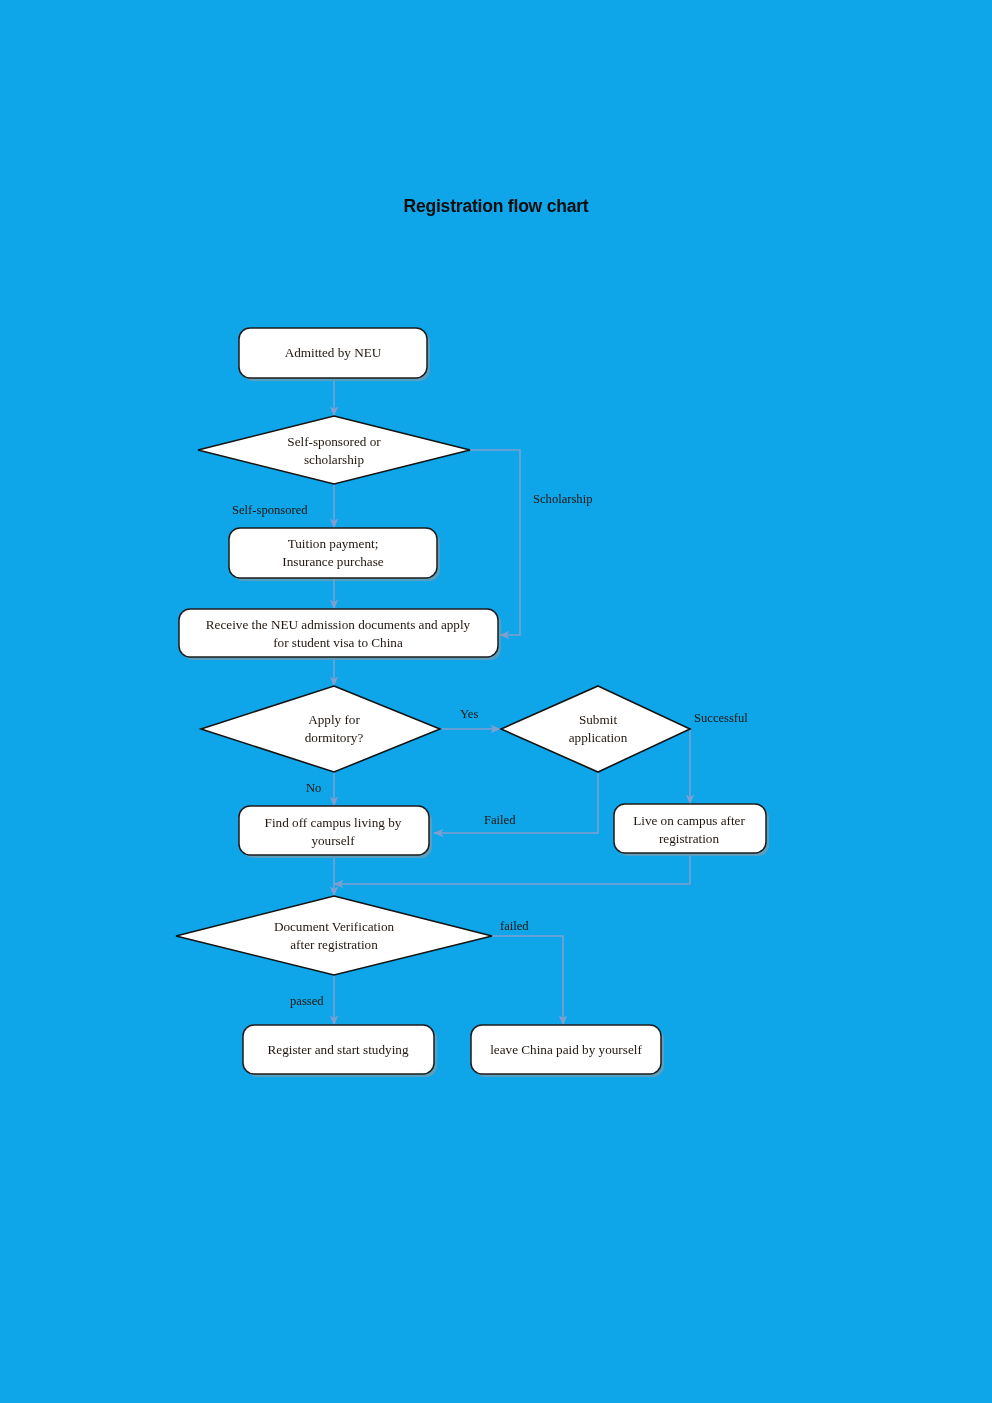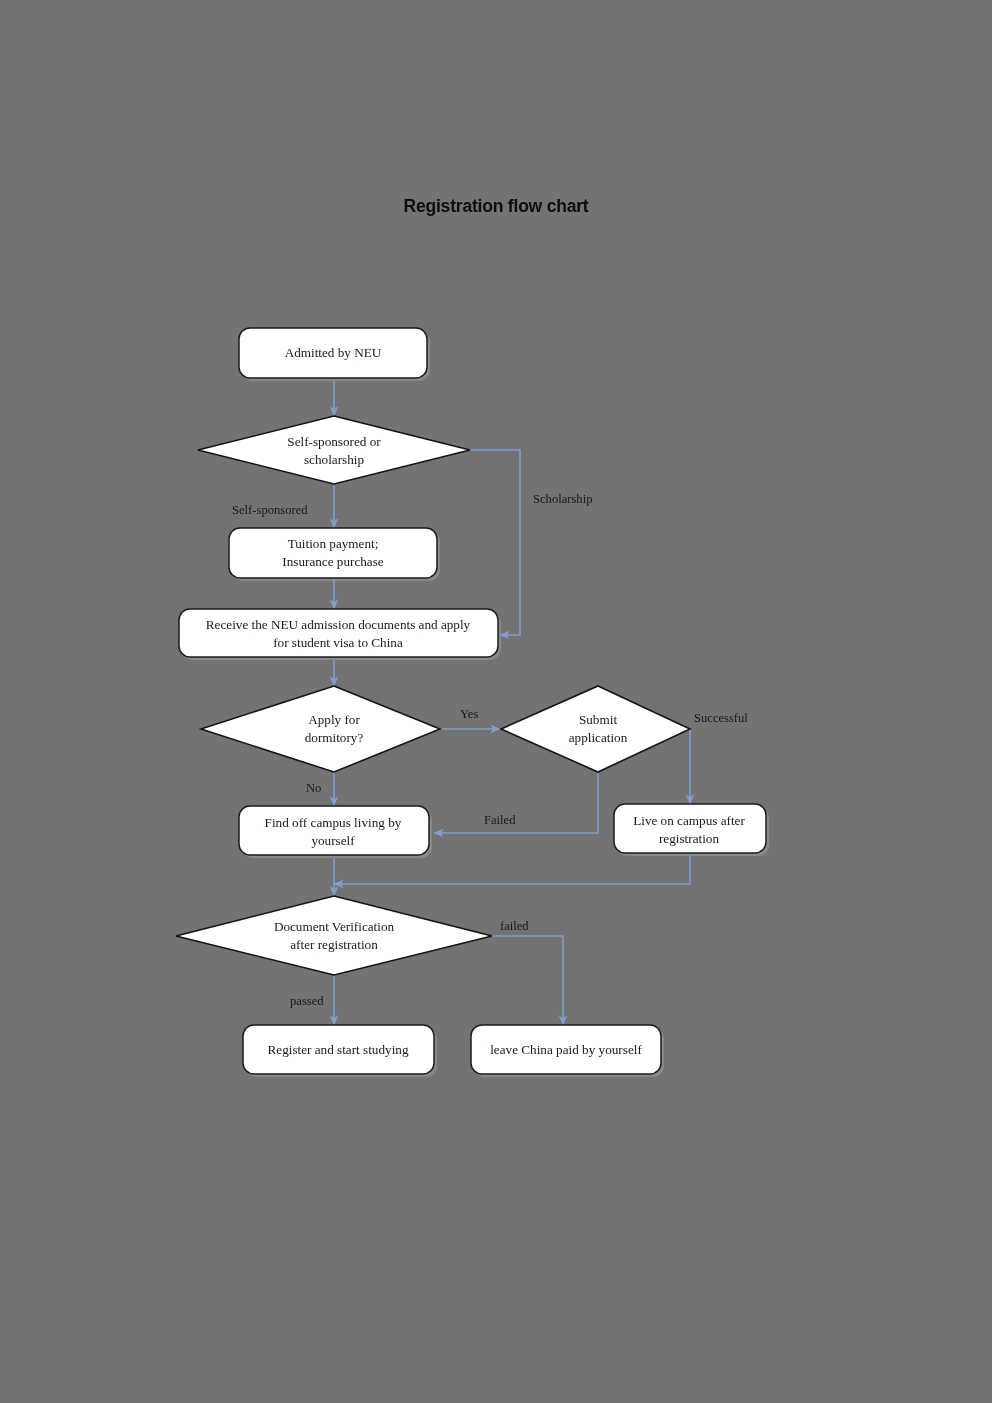--- a/index.html
+++ b/index.html
@@ -10,21 +10,21 @@
   body {
     width: 992px;
     height: 1403px;
     position: relative;
     font-family: "Liberation Serif", serif;
     overflow: hidden;
   }
   #page {
     position: absolute;
     inset: 0;
-    background: #737373;
+    background: #0ea5e9;
   }
   #chart-title {
     position: absolute;
     left: 0;
     right: 0;
     top: 196px;
     text-align: center;
     font-family: "Liberation Sans", sans-serif;
     font-weight: bold;
     font-size: 17.5px;

